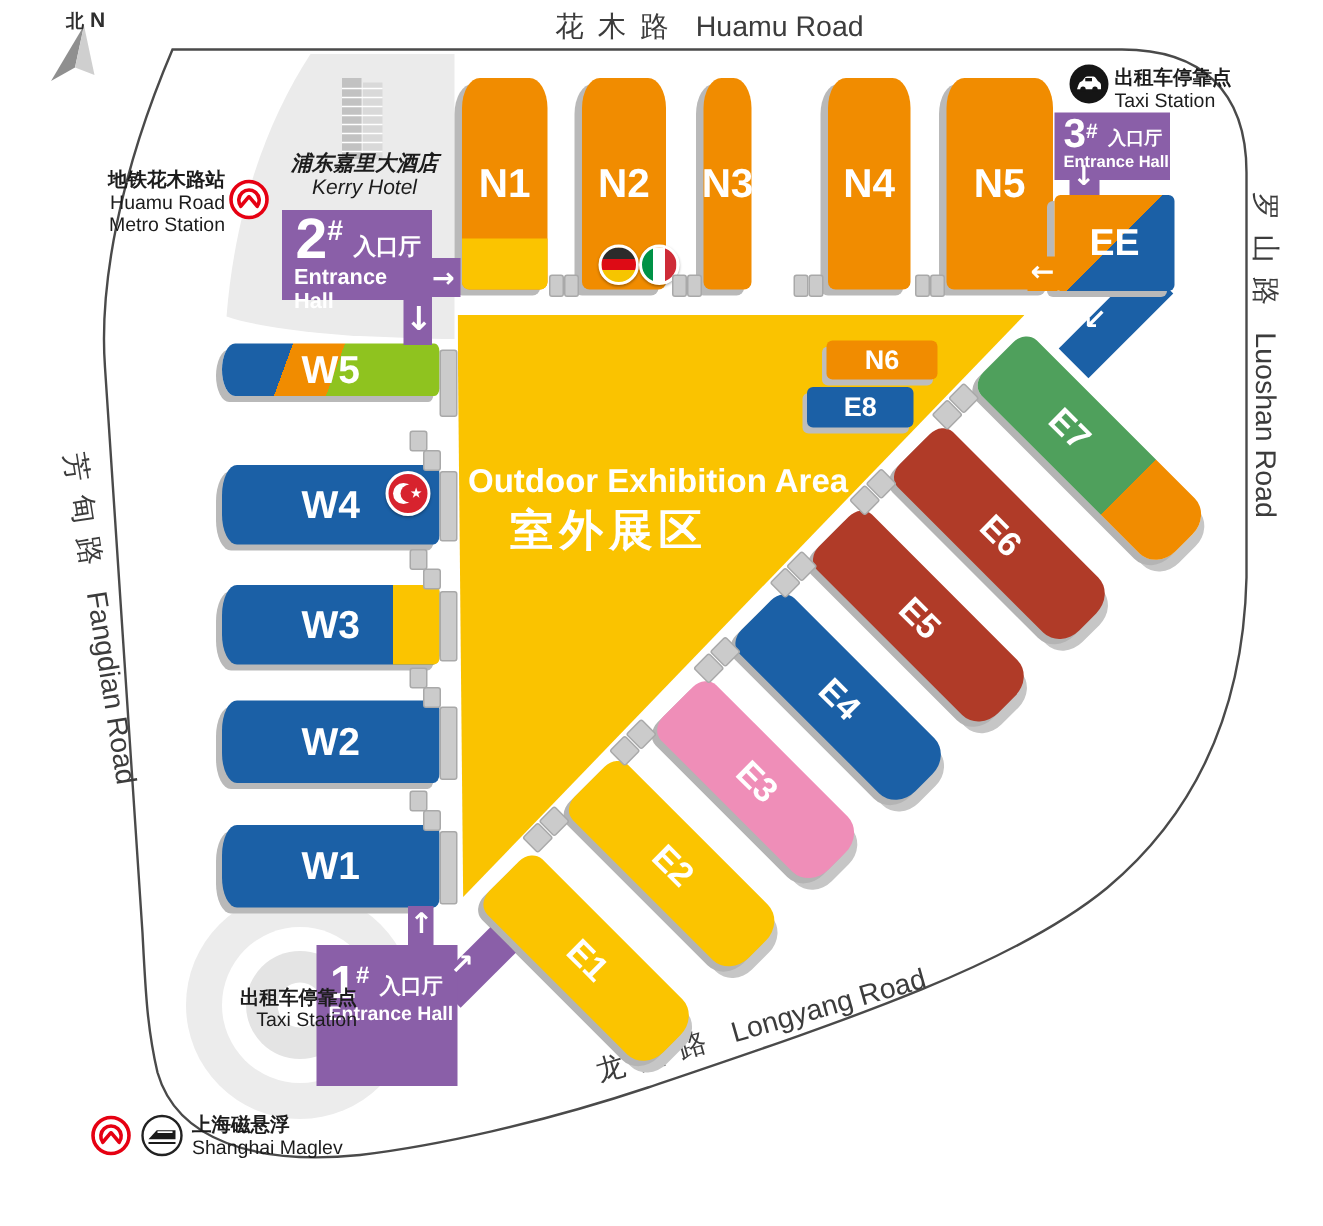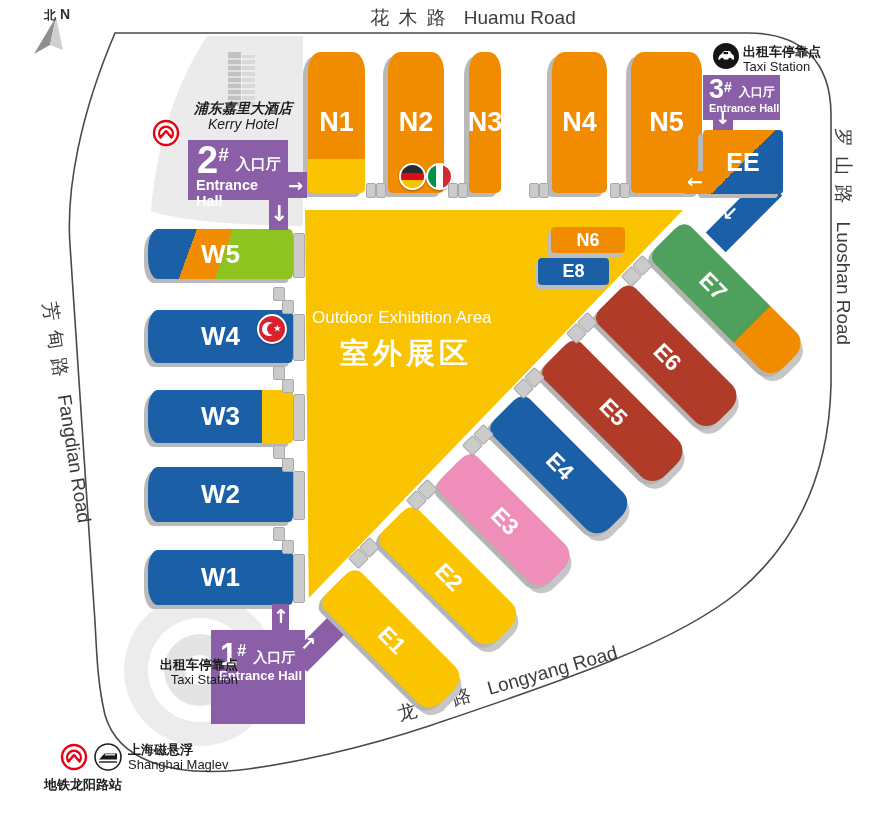--- a/index.html
+++ b/index.html
@@ -34,21 +34,21 @@
   .flag.de{left:11px;bottom:3px;background:linear-gradient(180deg,#2b2b2b 0 33%,#DD0B15 33% 66%,#F6C500 66%);}
   .flag.it{left:38px;bottom:3px;background:linear-gradient(90deg,#009246 0 33%,#fff 33% 66%,#CE2B37 66%);}
   .flag.tr{right:6px;top:4px;width:26px;height:26px;background:#D7232E;}
   .flag.tr::before{content:'';position:absolute;width:14px;height:14px;background:#fff;border-radius:50%;left:3px;top:6px;}
   .flag.tr::after{content:'';position:absolute;width:12px;height:12px;background:#D7232E;border-radius:50%;left:8px;top:7px;}
   .tr-star{position:absolute;right:4px;top:8px;color:#fff;font-size:8px;z-index:2;}
 
   
   .triangle{position:absolute;left:305px;top:210px;width:378px;height:388px;background:#FAC300;
             clip-path:polygon(0 0,100% 0,1% 100%);z-index:1;}
-  .outdoor-en{position:absolute;left:312px;top:308px;color:#fff;font-weight:normal;font-size:17px;z-index:2;}
+  .outdoor-en{position:absolute;left:312px;top:308px;color:#fff;font-weight:bold;font-size:22px;z-index:2;}
   .outdoor-zh{position:absolute;left:340px;top:334px;color:#fff;font-weight:bold;font-size:29px;
               letter-spacing:4px;z-index:2;}
 
   
   .stub{position:absolute;background:#CBCBCB;border:1px solid #a9a9a9;border-radius:2px;z-index:3;}
   .band{position:absolute;left:704px;top:200px;width:80px;height:28px;background:#1B60A6;
         transform:rotate(-45deg);z-index:2;}
   .ee-link{position:absolute;left:685px;top:171px;width:20px;height:23px;background:#F18C00;z-index:4;}
 
   
@@ -175,21 +175,21 @@
       </div>
       <div class="hall n c-or" style="left: 469px; top: 52px; width: 32px; height: 141px;">
         <span>N3</span>
       </div>
       <div class="hall n c-or" style="left: 552px; top: 52px; width: 55px; height: 141px;">
         <span>N4</span>
       </div>
       <div class="hall n c-or" style="left: 631px; top: 52px; width: 71px; height: 141px;">
         <span>N5</span>
       </div>
-      <div class="hall w c-w5" style="left: 148px; top: 229px; width: 145px; height: 50px;">
+      <div class="hall w c-w5" style="left: 148px; top: 229px; width: 145px; height: 35px;">
         <span>W5</span>
       </div>
       <div class="hall w c-bl" style="left: 148px; top: 310px; width: 145px; height: 53px;">
         <span class="flag tr">
           <span class="tr-star">★</span>
         </span>
         <span>W4</span>
       </div>
       <div class="hall w c-bl" style="left: 148px; top: 390px; width: 145px; height: 53px;">
         <div class="w3-yellow"></div>
@@ -320,28 +320,32 @@
   </div>
 
   <div class="compass-label">
     <span class="zh">北</span><span class="en">N</span>
   </div>
 
   <div class="poi poi-kerry">
     <span class="zh">浦东嘉里大酒店</span>
     <span class="en">Kerry Hotel</span>
   </div>
+  <div class="poi poi-huamu">
+    <span class="zh">地铁花木路站</span>
+    <span class="en">Huamu Road</span>
+    <span class="en">Metro Station</span>
+  </div>
   <div class="poi poi-taxi-ne">
     <span class="zh">出租车停靠点</span>
     <span class="en">Taxi Station</span>
   </div>
   <div class="poi poi-taxi-sw">
     <span class="zh">出租车停靠点</span>
     <span class="en">Taxi Station</span>
   </div>
   <div class="poi poi-maglev">
     <span class="zh">上海磁悬浮</span>
     <span class="en">Shanghai Maglev</span>
   </div>
   <div class="poi poi-longyang">
-    <span class="zh">地铁龙阳路站</span>
   </div>
 </div>
 
 </body></html>

